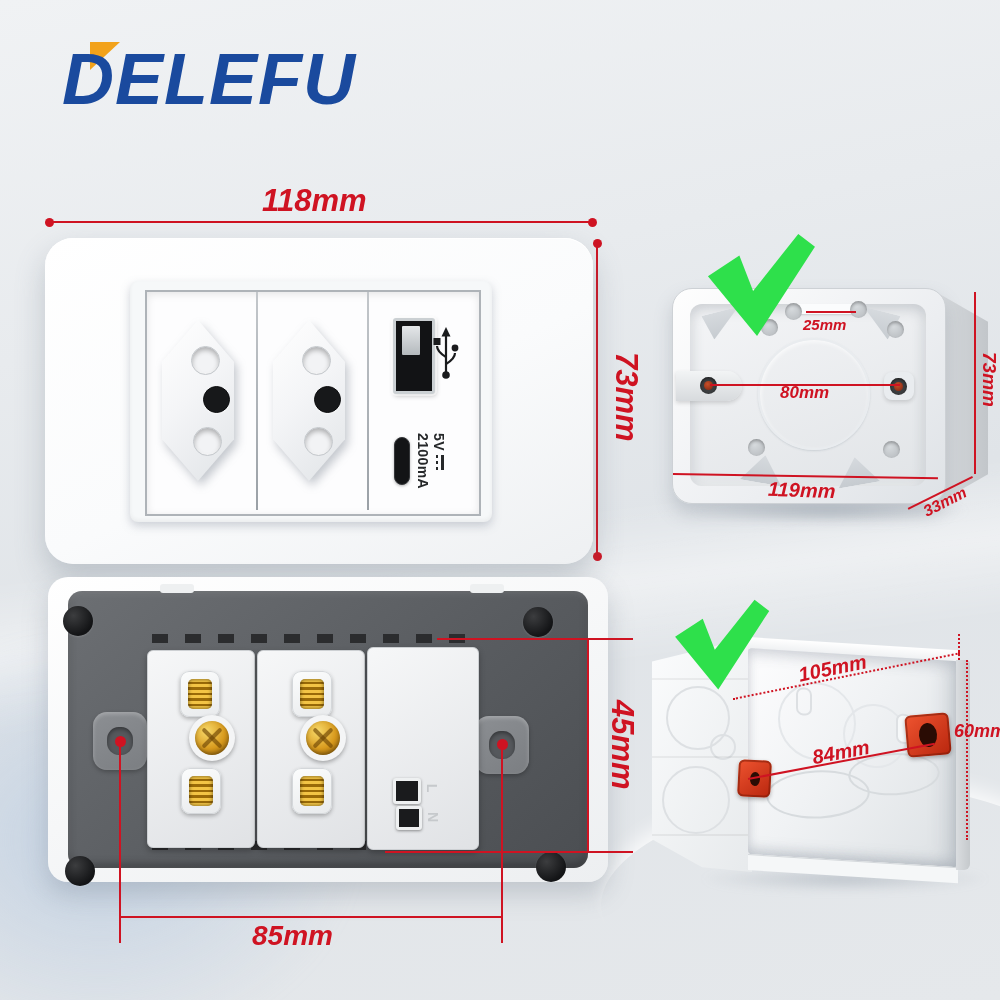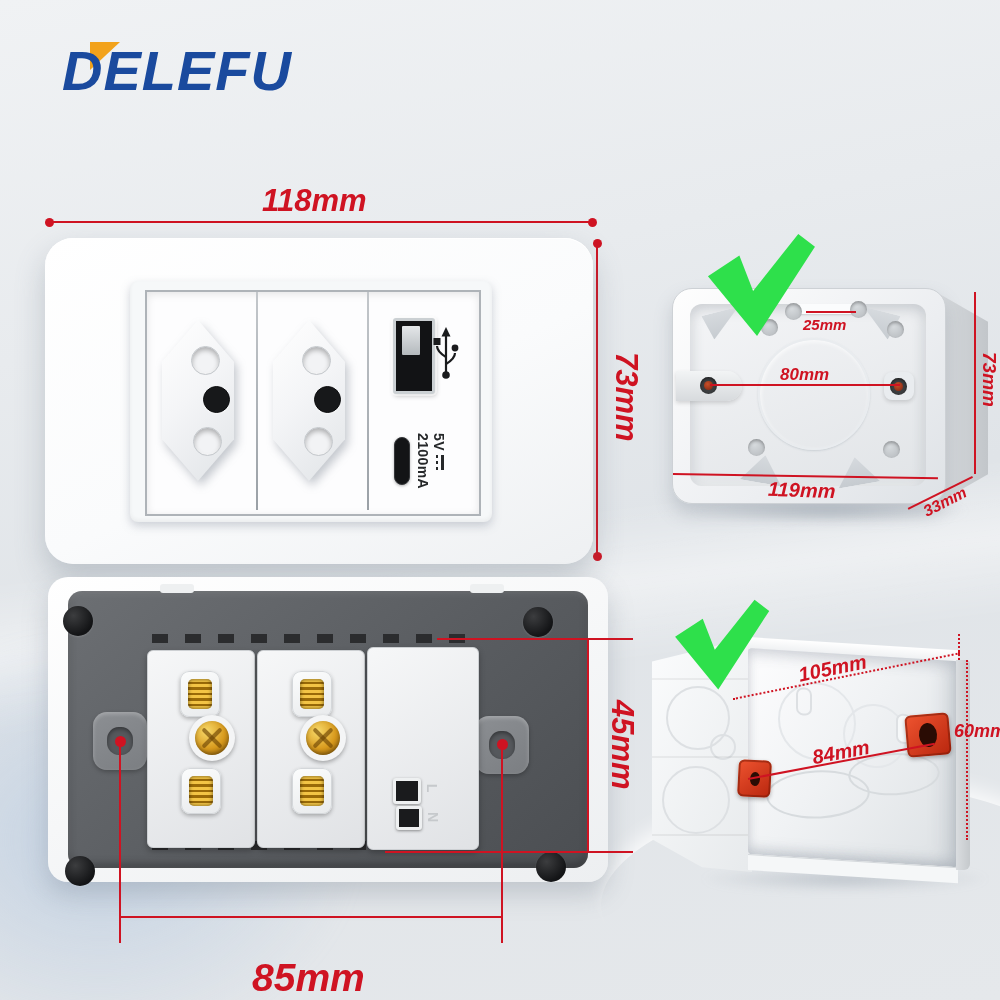--- a/index.html
+++ b/index.html
@@ -20,21 +20,21 @@
   .dlh.s::before{left:-2px;}.dlh.s::after{right:-2px;}
   .dlv.s::before{top:-2px;margin-left:-3px;}.dlv.s::after{bottom:-2px;margin-left:-3px;}
   .thin{height:1.5px;}
   .dotl{background:none!important;border-top:2px dotted var(--dimension-red,#cf1322);height:0!important;}
   .dotv{background:none!important;border-left:2px dotted var(--dimension-red,#cf1322);width:0!important;}
   .rot{transform-origin:left center;}
   .dlab{position:absolute;color:var(--dimension-red,#cf1322);font-weight:bold;font-style:italic;white-space:nowrap;line-height:1;}
   .dlab.vert{transform:rotate(90deg);transform-origin:left top;}
   .rdot{position:absolute;width:11px;height:11px;border-radius:50%;background:var(--dimension-red,#cf1322);}
   
-  #logo{position:absolute;left:62px;top:38px;font-size:56px;font-weight:bold;font-style:italic;color:var(--logo-blue,#1a4a9e);letter-spacing:1px;}
+  #logo{position:absolute;left:62px;top:38px;font-size:72px;font-weight:bold;font-style:italic;color:var(--logo-blue,#1a4a9e);letter-spacing:1px;}
   #logo .tri{position:absolute;left:28px;top:4px;width:30px;height:28px;background:var(--logo-orange,#f2a21b);clip-path:polygon(0 0,100% 0,0 100%);z-index:0;}
   #logo .txt{position:relative;z-index:1;}
   #series{position:absolute;left:808px;top:66px;font-size:31px;font-weight:bold;font-style:italic;color:#141414;}
   
   .plate{position:absolute;left:45px;top:238px;width:548px;height:326px;border-radius:28px;
     background:linear-gradient(155deg,#ffffff 0%,#fafbfc 55%,#eef0f2 100%);
     box-shadow:0 14px 30px rgba(100,112,125,.30),inset 0 1px 0 #fff;}
   .bezel{position:absolute;left:130px;top:281px;width:362px;height:241px;border-radius:8px;
     background:#f6f8f9;box-shadow:0 4px 10px rgba(120,130,145,.35),inset 0 -2px 4px rgba(0,0,0,.05);}
   .panel{position:absolute;left:145px;top:290px;width:332px;height:222px;background:#fdfdfe;
@@ -244,21 +244,21 @@
     <div class="dlh" style="left:385px;top:851px;width:248px;"></div>
     <div class="dlv" style="left:587px;top:638px;height:215px;"></div>
     <div class="dlab vert" style="left:638px;top:700px;font-size:31px;">45mm</div>
 
     
     <div class="rdot" style="left:115px;top:736px;"></div>
     <div class="rdot" style="left:497px;top:739px;"></div>
     <div class="dlv" style="left:119px;top:741px;height:202px;"></div>
     <div class="dlv" style="left:501px;top:744px;height:199px;"></div>
     <div class="dlh" style="left:120px;top:916px;width:383px;"></div>
-    <div class="dlab" style="left:252px;top:922px;font-size:39px;margin-top:36px;">85mm</div>
+    <div class="dlab" style="left:252px;top:922px;font-size:28px;">85mm</div>
   </div>
 
   
   <div style="display:contents">
     <div class="boxshadow" style="left:690px;top:498px;width:280px;height:26px;"></div>
     <div class="sb-side"></div>
     <div class="sb-rim"></div>
     <div class="sb-cavity"></div>
     <div class="abs" style="left:795px;top:304px;width:62px;height:10px;background:#fbfcfd;border-radius:0 0 4px 4px;box-shadow:0 1px 2px rgba(0,0,0,.12);"></div>
     <div class="wedge" style="left:704px;top:311px;width:38px;height:26px;clip-path:polygon(0 0,100% 0,18% 100%);transform:rotate(-14deg);"></div>
@@ -277,21 +277,21 @@
     <div class="boss" style="left:884px;top:372px;"></div>
     <div class="bscrew" style="left:890px;top:378px;"></div>
 
     <svg class="abs" style="left:700px;top:232px;" width="118" height="108" viewBox="0 0 120 110">
       <polygon class="chk" points="8,45 40,24 54,60 100,2 117,15 58,106"></polygon>
     </svg>
 
     <div class="dlh s" style="left:806px;top:311px;width:50px;"></div>
     <div class="dlab" style="left:803px;top:317px;font-size:15px;">25mm</div>
     <div class="dlh s thin" style="left:710px;top:384px;width:190px;"></div>
-    <div class="dlab" style="left:780px;top:366px;font-size:17px;">80mm</div>
+    <div class="dlab" style="left:780px;top:384px;font-size:17px;">80mm</div>
     <div class="dlh s thin rot" style="left:673px;top:473px;width:265px;transform:rotate(0.9deg);"></div>
     <div class="dlab" style="left:768px;top:480px;font-size:20px;transform:rotate(2deg);">119mm</div>
     <div class="dlv s thin" style="left:974px;top:292px;height:182px;"></div>
     <div class="dlab vert" style="left:999px;top:352px;font-size:19px;">73mm</div>
     <div class="dlh s thin rot" style="left:908px;top:508px;width:72px;transform:rotate(-26.5deg);"></div>
     <div class="dlab" style="left:922px;top:494px;font-size:16px;transform:rotate(-27deg);">33mm</div>
   </div>
 
   
   <div style="display:contents">

